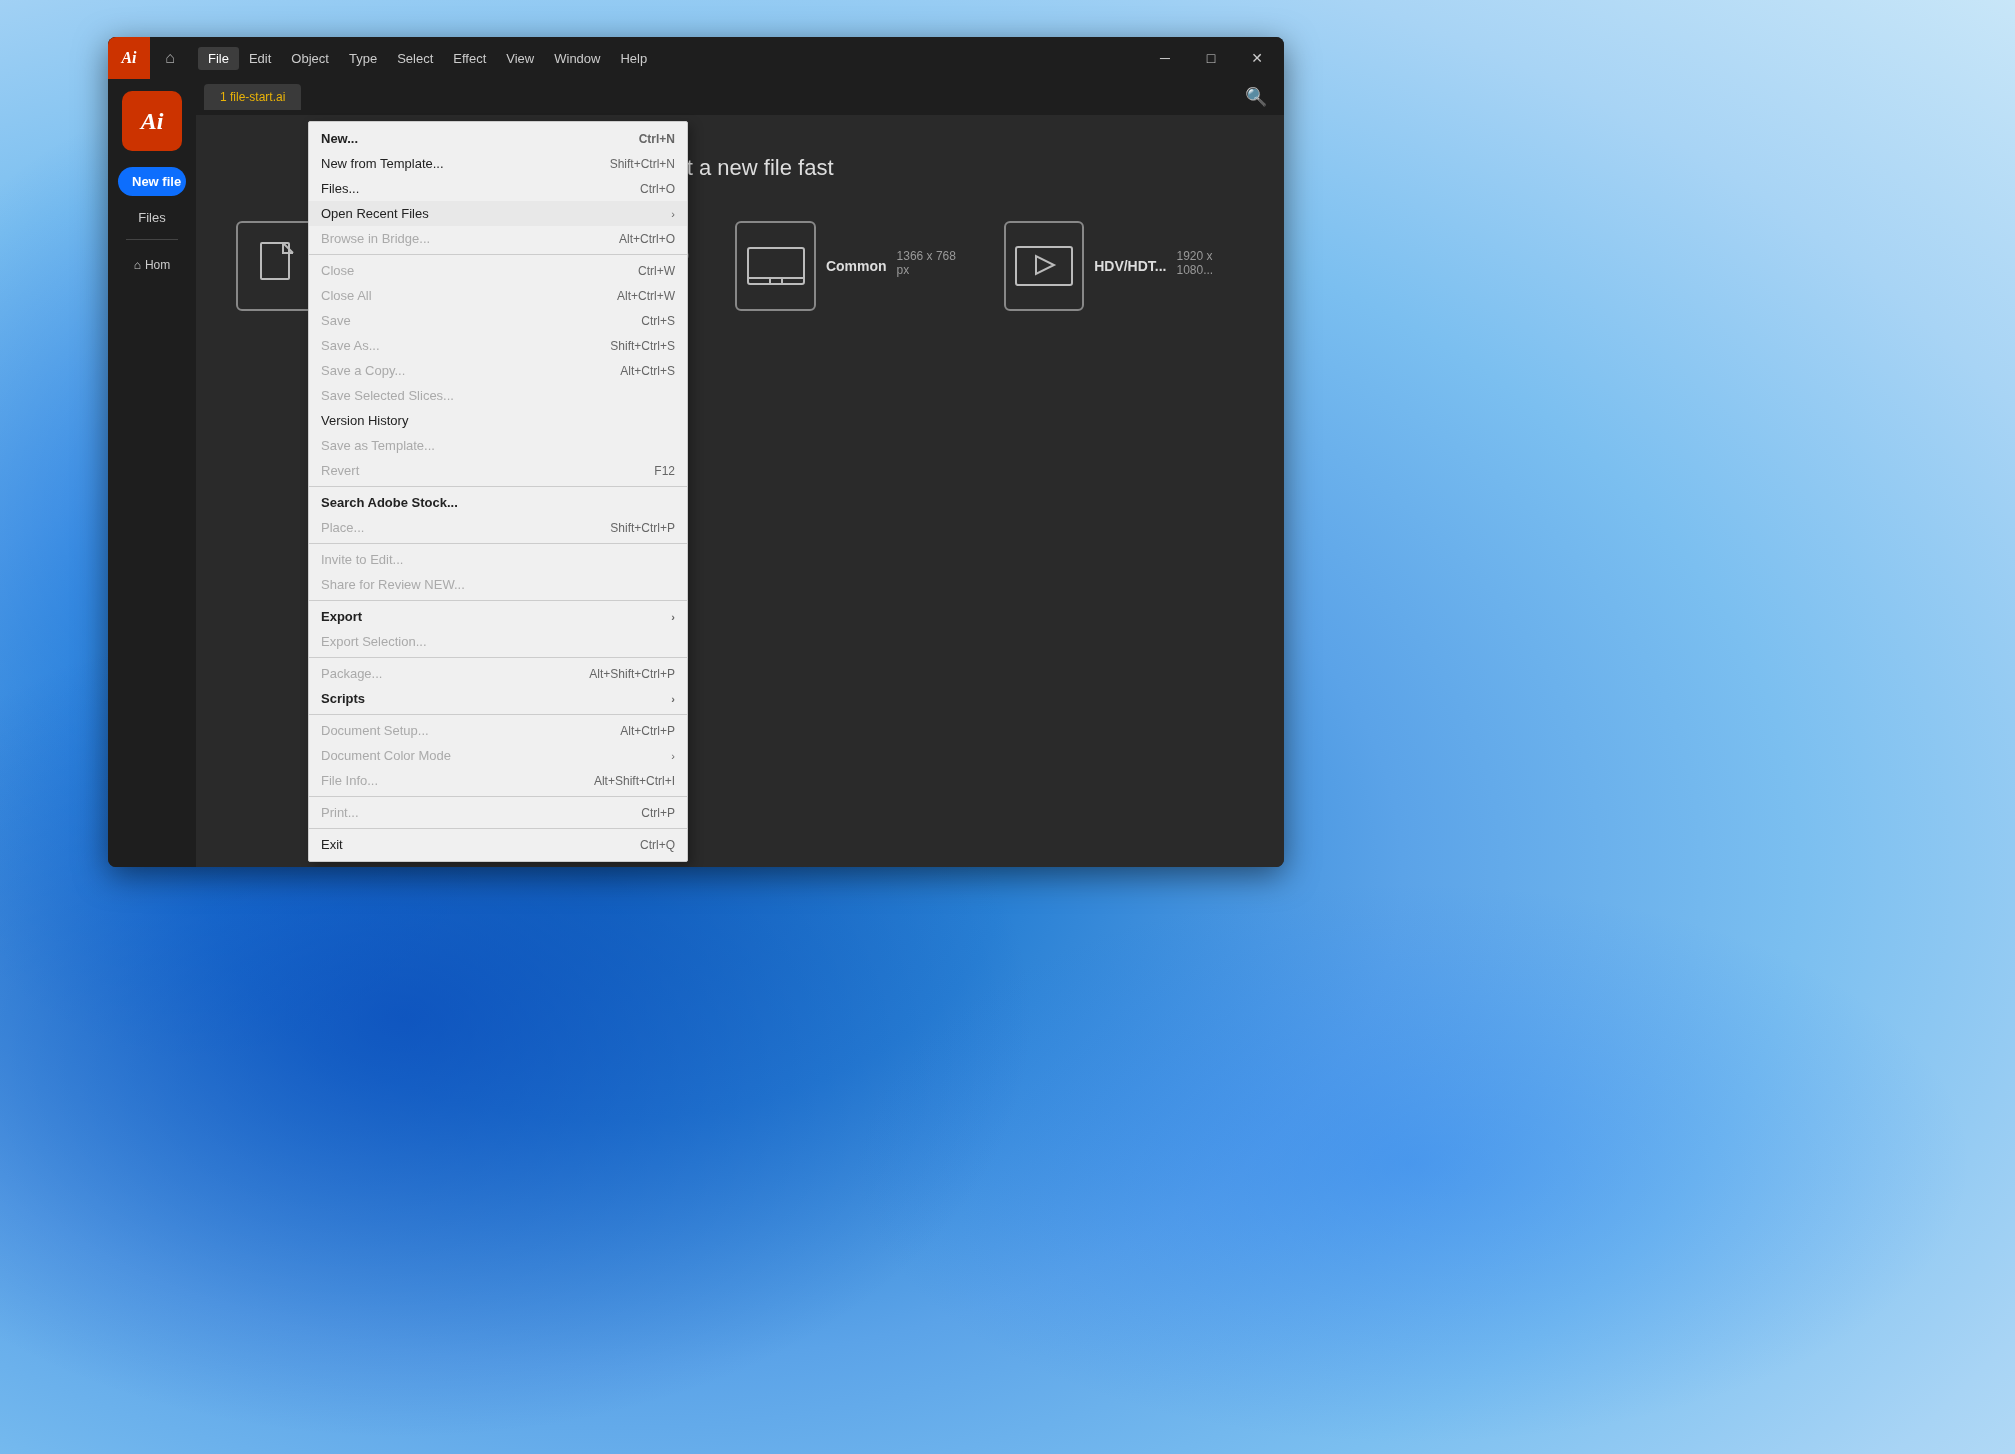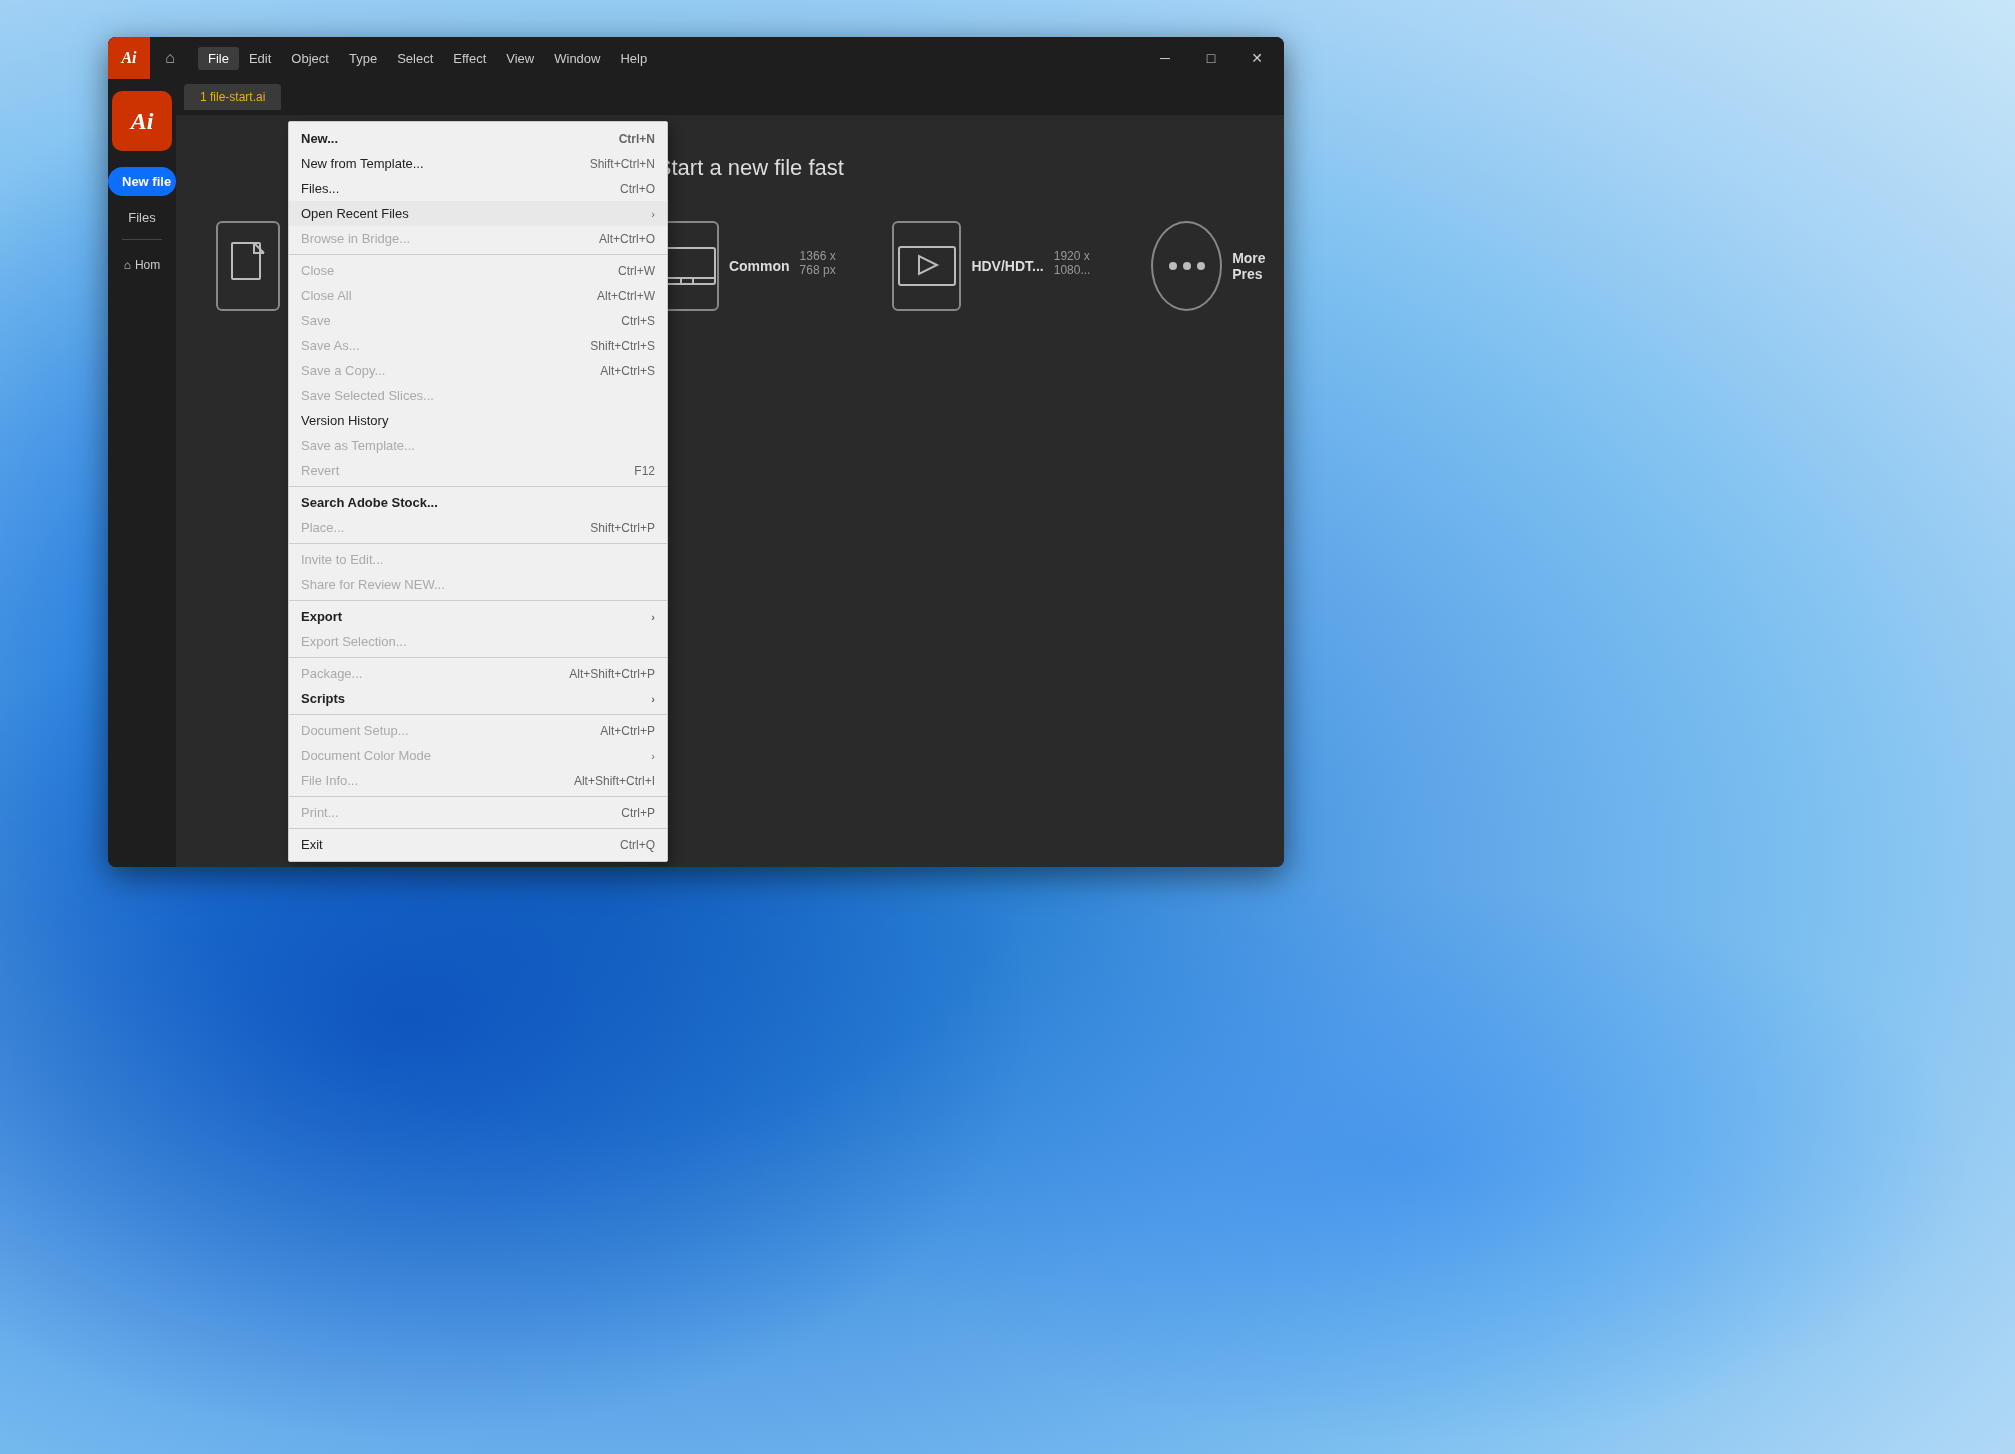--- a/index.html
+++ b/index.html
@@ -457,30 +457,20 @@
               <div class="preset-icon">
                 <svg width="60" height="46" viewBox="0 0 60 46" fill="none" stroke="#bbb" stroke-width="2">
                   <rect x="2" y="4" width="56" height="38" rx="2"></rect>
                   <polygon points="22,13 22,31 40,22" stroke="#bbb" fill="none"></polygon>
                 </svg>
               </div>
               <div class="preset-name">HDV/HDT...</div>
               <div class="preset-size">1920 x 1080...</div>
             </div>
 
-            <div class="preset-item">
-              <div class="preset-icon" style="border-radius:50%; width:90px; height:90px;">
-                <svg width="40" height="14" viewBox="0 0 40 14">
-                  <circle cx="6" cy="7" r="4" fill="#bbb"></circle>
-                  <circle cx="20" cy="7" r="4" fill="#bbb"></circle>
-                  <circle cx="34" cy="7" r="4" fill="#bbb"></circle>
-                </svg>
-              </div>
-              <div class="preset-name">More Pres</div>
-            </div>
           </div>
         </div>
 
         <div class="dropdown-overlay">
 
           <div class="file-dropdown">
           <div class="dropdown-item bold">
                 <span>New...</span>
                 <span style="display: flex; align-items: center; gap: 6px;">
                   <span class="shortcut">Ctrl+N</span>

